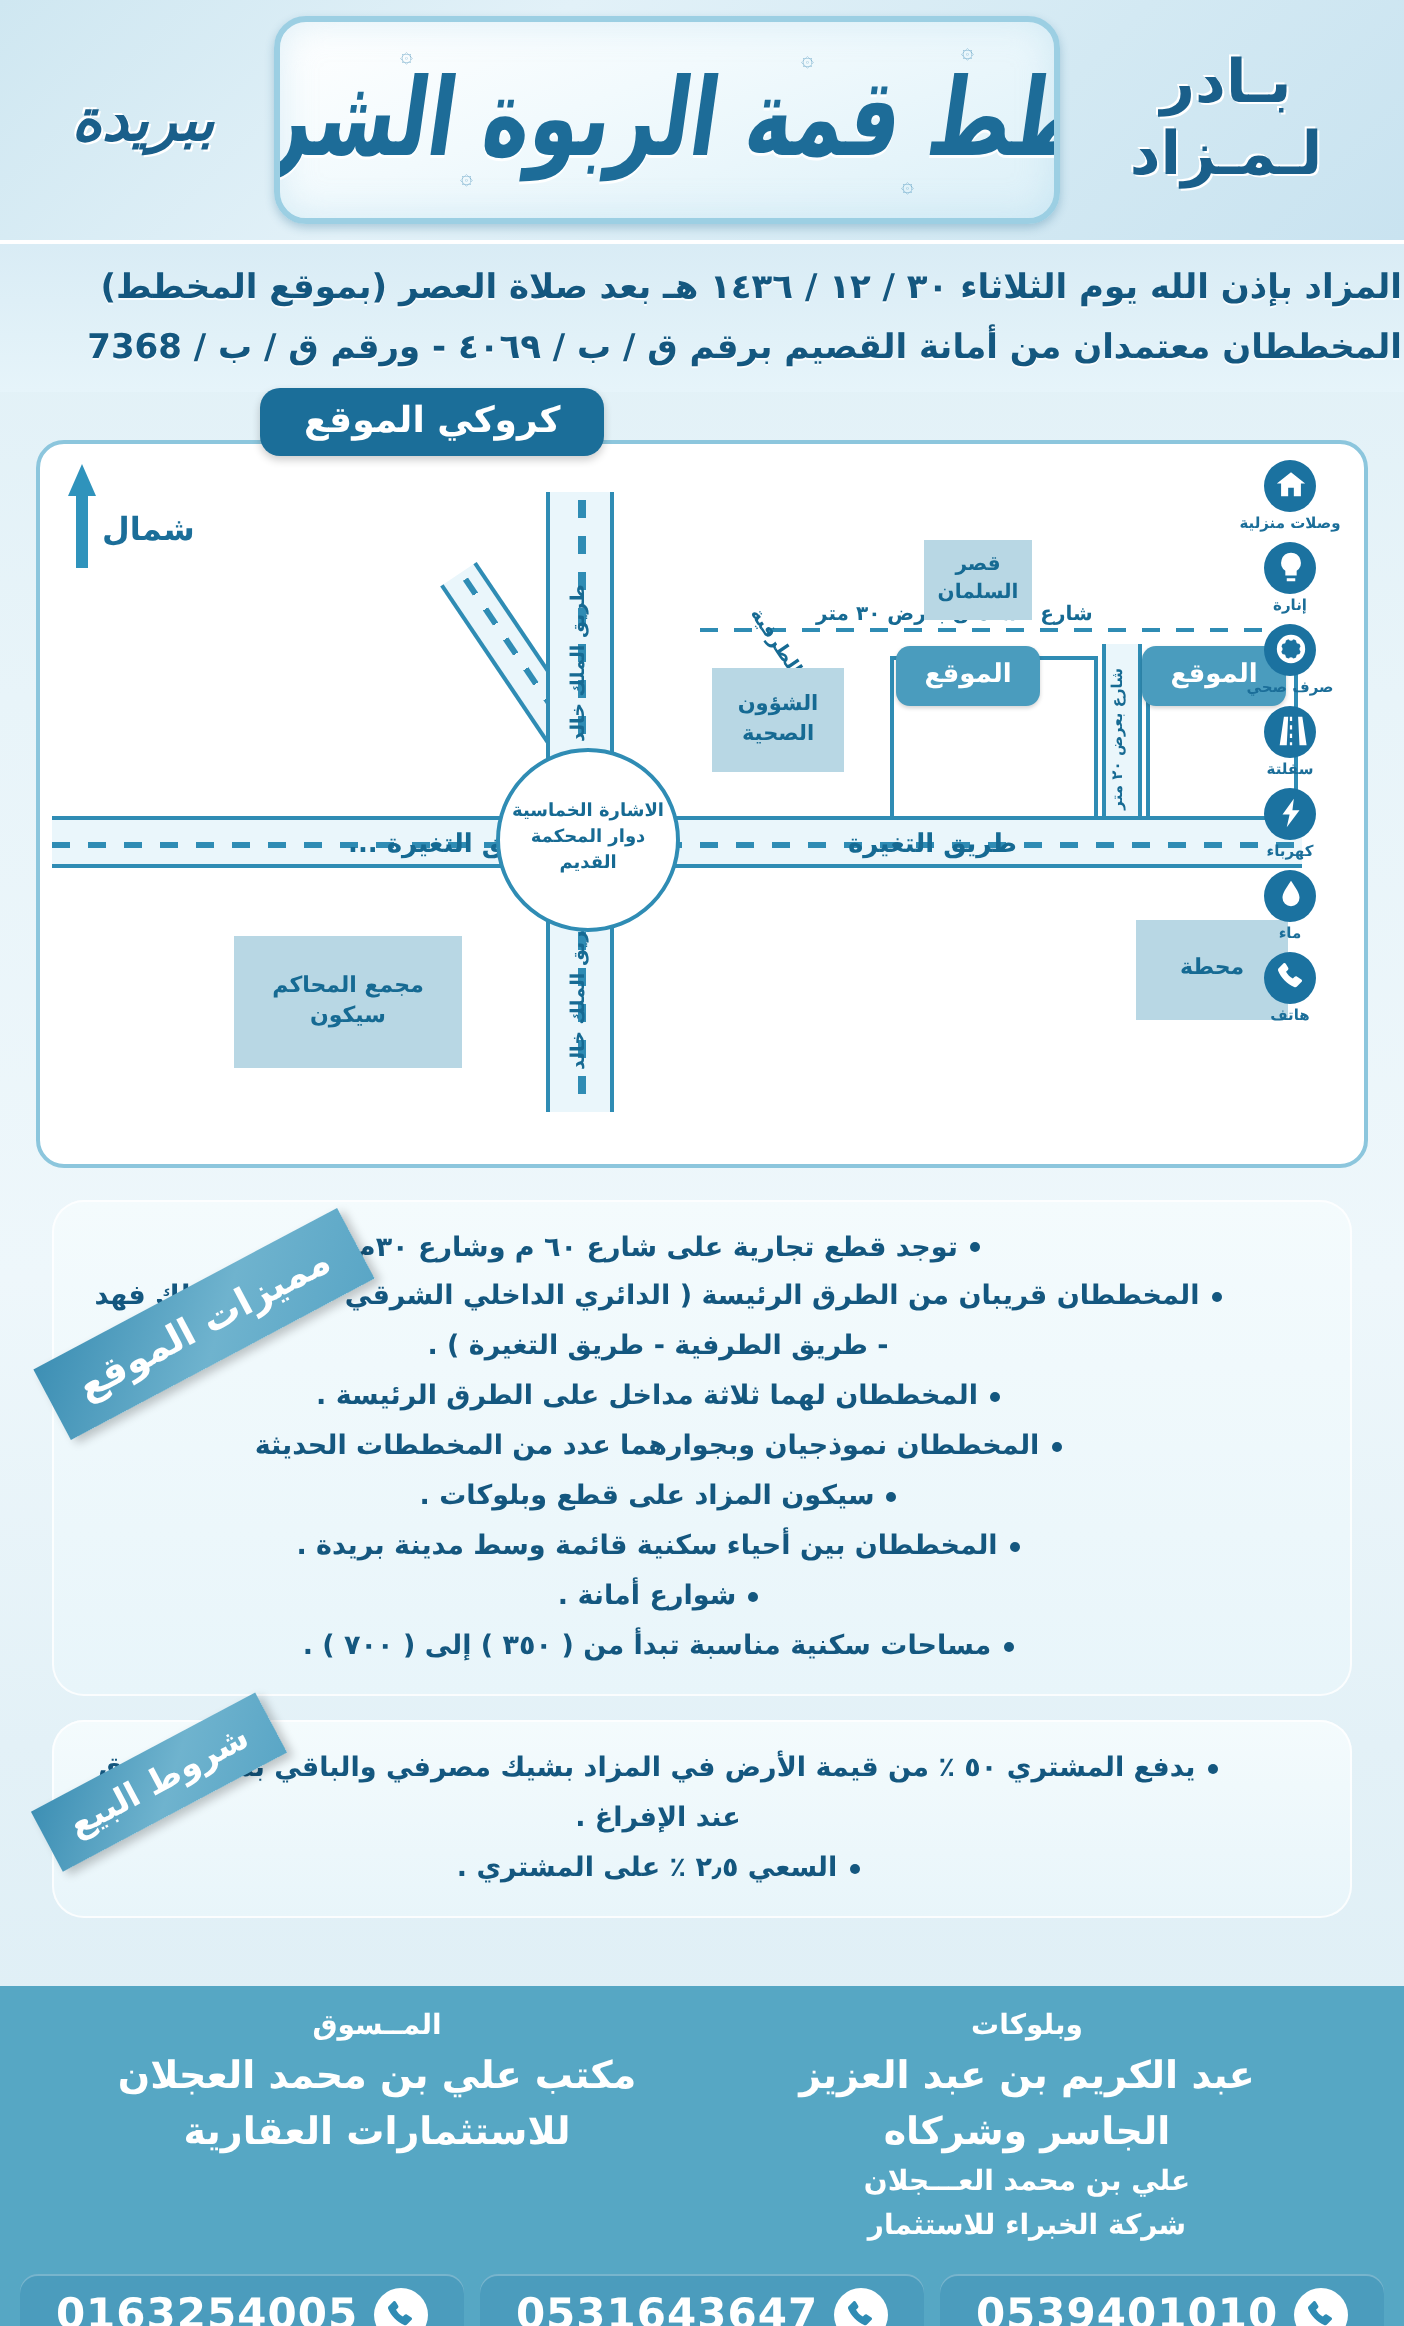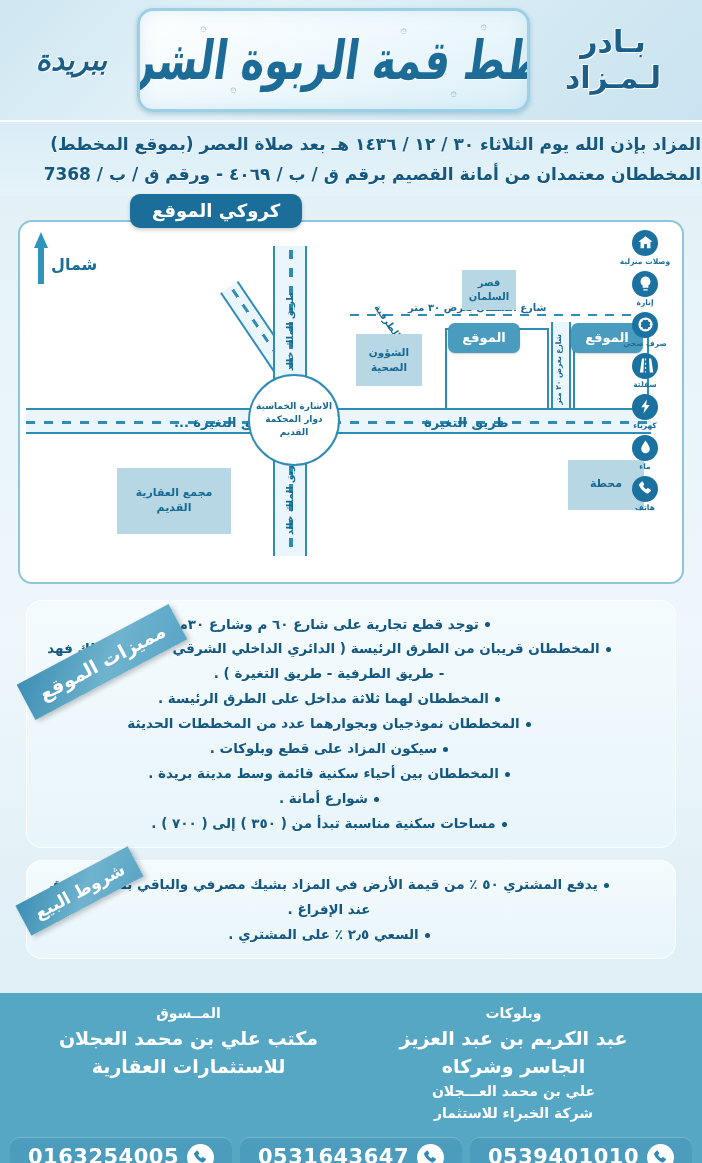--- a/index.html
+++ b/index.html
@@ -545,21 +545,21 @@
         </div>
       </div>
 
       <div class="north">
         <div class="lbl">شمال</div>
         <div class="arw"></div>
       </div>
 
       <div class="landmark" id="lm-palace">قصر السلمان</div>
       <div class="landmark" id="lm-health">الشؤون الصحية</div>
-      <div class="landmark" id="lm-courts">مجمع العقارية القديم</div>
+      <div class="landmark" id="lm-courts">مجمع المحاكم سيكون</div>
       <div class="landmark" id="lm-station">محطة</div>
 
       <div class="parcel" id="parcel-a"></div>
       <div class="parcel" id="parcel-b"></div>
 
       <div id="salman-st"></div>
       <div id="salman-label">شارع السلمان بعرض ٣٠ متر</div>
 
       <div id="st20"></div>
       <div id="st20-label">شارع بعرض ٢٠ متر</div>

